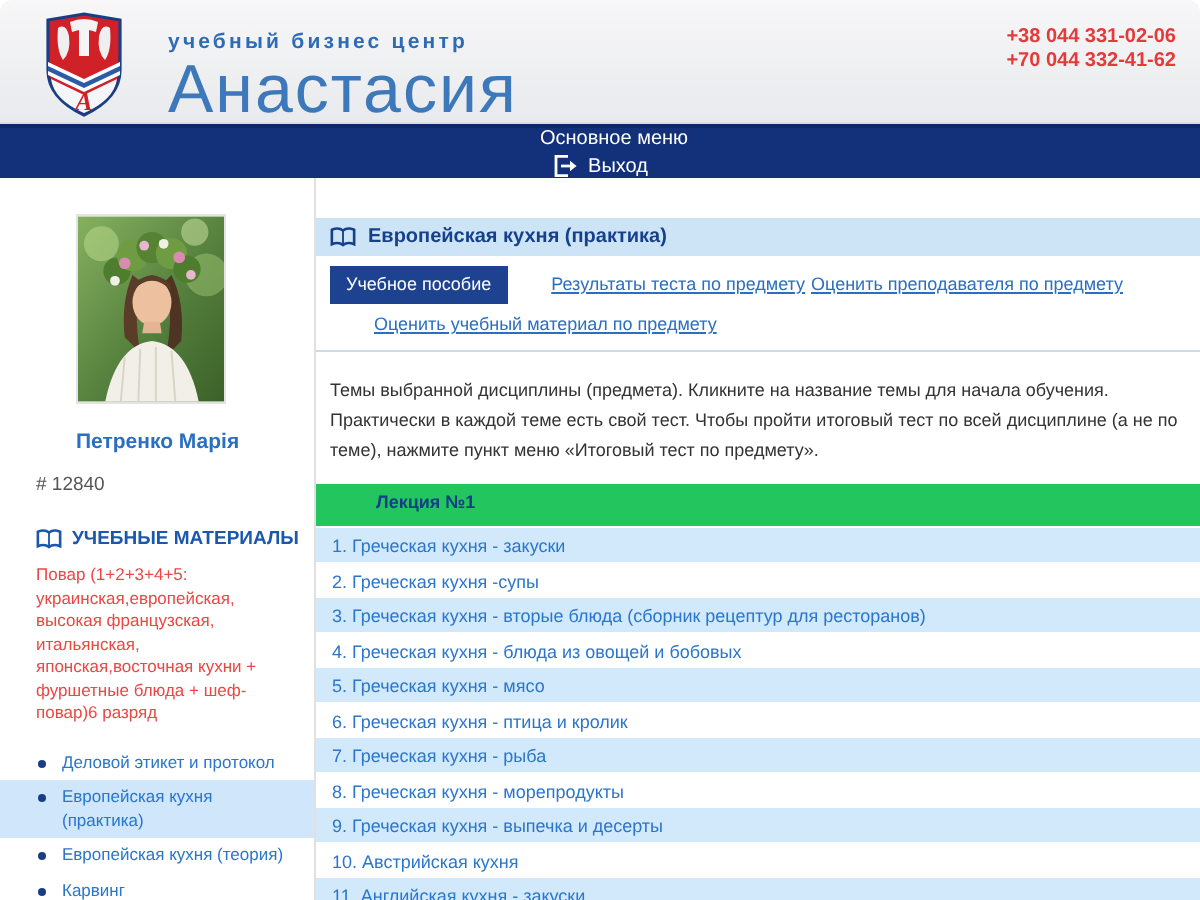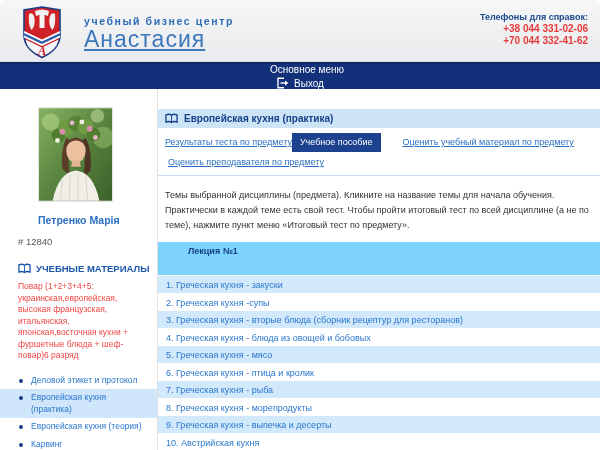--- a/index.html
+++ b/index.html
@@ -12,21 +12,21 @@
 
   
   .site-header {
     height:62px; position:relative;
     background:linear-gradient(#f7f7f8, #e9eaed);
     border-bottom:1px solid #dcdde0;
   }
   .crest { position:absolute; left:22px; top:6px; }
   .brand { position:absolute; left:84px; top:15px; }
   .brand-small { color:#2d6cb4; font-weight:bold; font-size:10.5px; letter-spacing:1.6px; }
-  .brand-name  { color:#3c78ba; font-size:23px; letter-spacing:1px; margin-top:-1px;text-decoration:underline; }
+  .brand-name  { color:#3c78ba; font-size:34px; letter-spacing:1px; margin-top:-1px; }
   .phones { position:absolute; right:12px; top:12px; text-align:right; }
   .phones-label { color:#1c4a8f; font-weight:bold; font-size:9px; }
   .phone { color:#e43a3a; font-weight:bold; font-size:10px; margin-top:1px; }
 
   
   .navbar {
     height:27px; background:#12317a; border-top:2px solid #0e2765;
     display:flex; align-items:center; justify-content:space-between;
     padding:0 14px; color:#fff;flex-direction:column;
   }
@@ -62,21 +62,21 @@
   }
   .tabs { margin:5px 0 0 7px; font-size:9px; line-height:13px; display:flex; flex-wrap:wrap; row-gap:4px; align-items:center; }
   .tab { cursor:pointer; }
   .active-tab { background:#1d4390; color:#fff; padding:3px 8px; }
   .link-tab { color:#2a6fc0; text-decoration:underline; margin-left:22px; }
   .link-tab:first-child { margin-left:0; }
   .tabs .link-tab.wrap { margin-left:3px; }
   .divider { border:none; border-top:1px solid #c9dcee; margin-top:6px; }
   .intro { font-size:9px; color:#333; line-height:15px; margin:12px 10px 0 7px; max-width:445px; }
   .lecture-list { margin-top:9px; font-size:9px; }
-  .lec-header { background:#7dd3fc; font-weight:bold; color:#143f86; padding:4px 0 19px 30px; border-bottom:1px solid #fff; }
+  .lec-header { background:#22c55e; font-weight:bold; color:#143f86; padding:4px 0 7px 30px; border-bottom:1px solid #fff; }
   .lec-row { padding:4px 16px 3px 8px; color:#2a76cc; cursor:pointer; }
   .lec-row.shade { background:#d2e9fc; border-bottom:1px solid #fff; }
 </style>
 </head>
 <body>
 
 <div class="page">
 
   <header class="site-header">
     <svg class="crest" width="40" height="53" viewBox="0 0 40 53">
@@ -88,21 +88,20 @@
       <path d="M2,25 L20,33.5 L38,25 L38,31.5 L20,40 L2,31.5 Z" fill="#ffffff"></path>
       <path d="M2,27 L20,35.5 L38,27 L38,29.5 L20,38 L2,29.5 Z" fill="#2b5aa6"></path>
       <path d="M3.5,33.5 L20,41.5 L36.5,33.5 Q35,44 20,50.5 Q5,44 3.5,33.5 Z" fill="#f4f6fa"></path>
       <text x="20" y="49" font-size="13" fill="#cf2127" font-style="italic" font-weight="bold" text-anchor="middle" font-family="Liberation Serif, serif">А</text>
     </svg>
     <div class="brand">
       <div class="brand-small">учебный бизнес центр</div>
       <div class="brand-name">Анастасия</div>
     </div>
     <div class="phones">
-      <div class="phones-label">Телефоны для справок:</div>
       <div class="phone">+38 044 331-02-06</div>
       <div class="phone">+70 044 332-41-62</div>
     </div>
   </header>
 
   <nav class="navbar">
     <span class="nav-menu">Основное меню</span>
     <span class="nav-logout">
       <svg width="13" height="12" viewBox="0 0 13 12">
         <path d="M8,1.2 H2 V10.8 H8" fill="none" stroke="#ffffff" stroke-width="1.4"></path>
@@ -174,24 +173,24 @@
 
     <main class="main">
       <div class="title-bar">
         <svg width="13" height="11" viewBox="0 0 14 11">
           <path d="M7,2 C5.5,0.8 3,0.8 1,1.6 V9.4 C3,8.6 5.5,8.6 7,9.8 C8.5,8.6 11,8.6 13,9.4 V1.6 C11,0.8 8.5,0.8 7,2 Z" fill="none" stroke="#16418a" stroke-width="1.4"></path>
           <line x1="7" y1="2" x2="7" y2="9.8" stroke="#16418a" stroke-width="1"></line>
         </svg>
         <span>Европейская кухня (практика)</span>
       </div>
       <div class="tabs" id="tabs">
+          <span class="tab active-tab">Учебное пособие</span>
           <span class="tab link-tab">Результаты теста по предмету</span>
-          <span class="tab active-tab">Учебное пособие</span>
+          <span class="tab link-tab wrap">Оценить преподавателя по предмету</span>
           <span class="tab link-tab">Оценить учебный материал по предмету</span>
-          <span class="tab link-tab wrap">Оценить преподавателя по предмету</span>
         </div>
       <hr class="divider">
       <p class="intro">Темы выбранной дисциплины (предмета). Кликните на название темы для начала обучения. Практически в каждой теме есть свой тест. Чтобы пройти итоговый тест по всей дисциплине (а не по теме), нажмите пункт меню «Итоговый тест по предмету».</p>
       <div class="lecture-list">
         <div class="lec-header">Лекция №1</div>
         <div id="lecture-rows">
             <div class="lec-row shade">1. Греческая кухня - закуски</div>
             <div class="lec-row">2. Греческая кухня -супы</div>
             <div class="lec-row shade">3. Греческая кухня - вторые блюда (сборник рецептур для ресторанов)</div>
             <div class="lec-row">4. Греческая кухня - блюда из овощей и бобовых</div>

